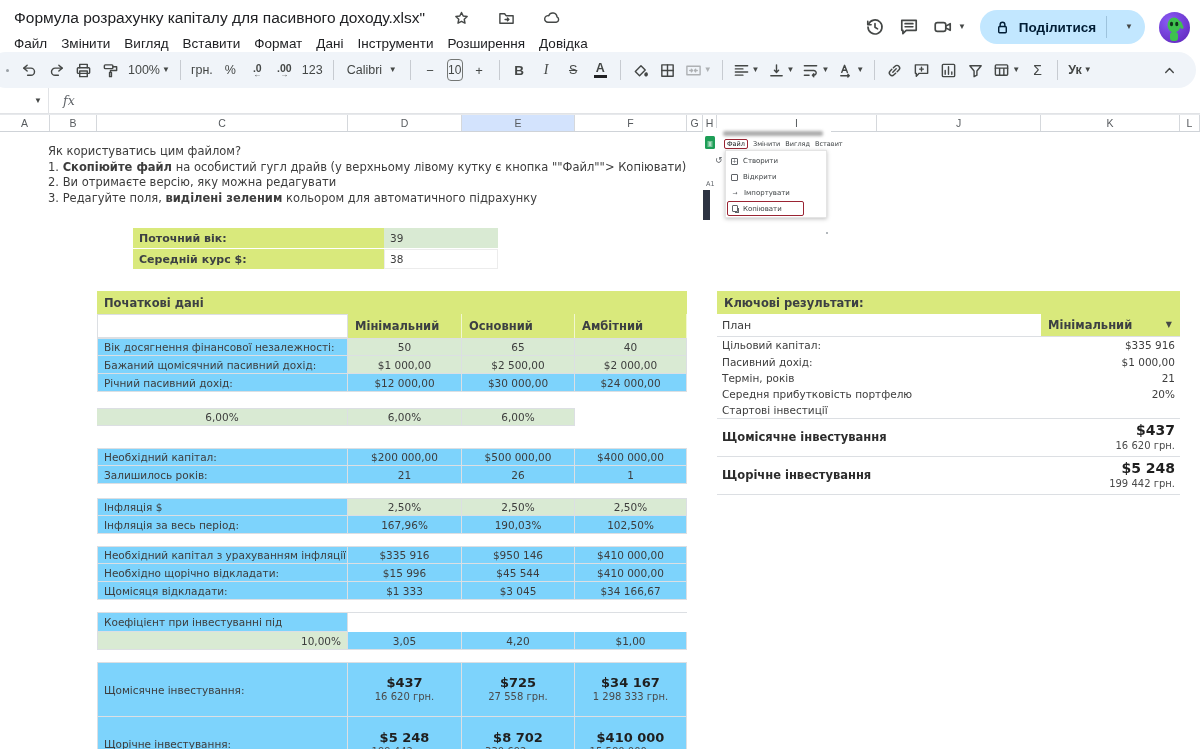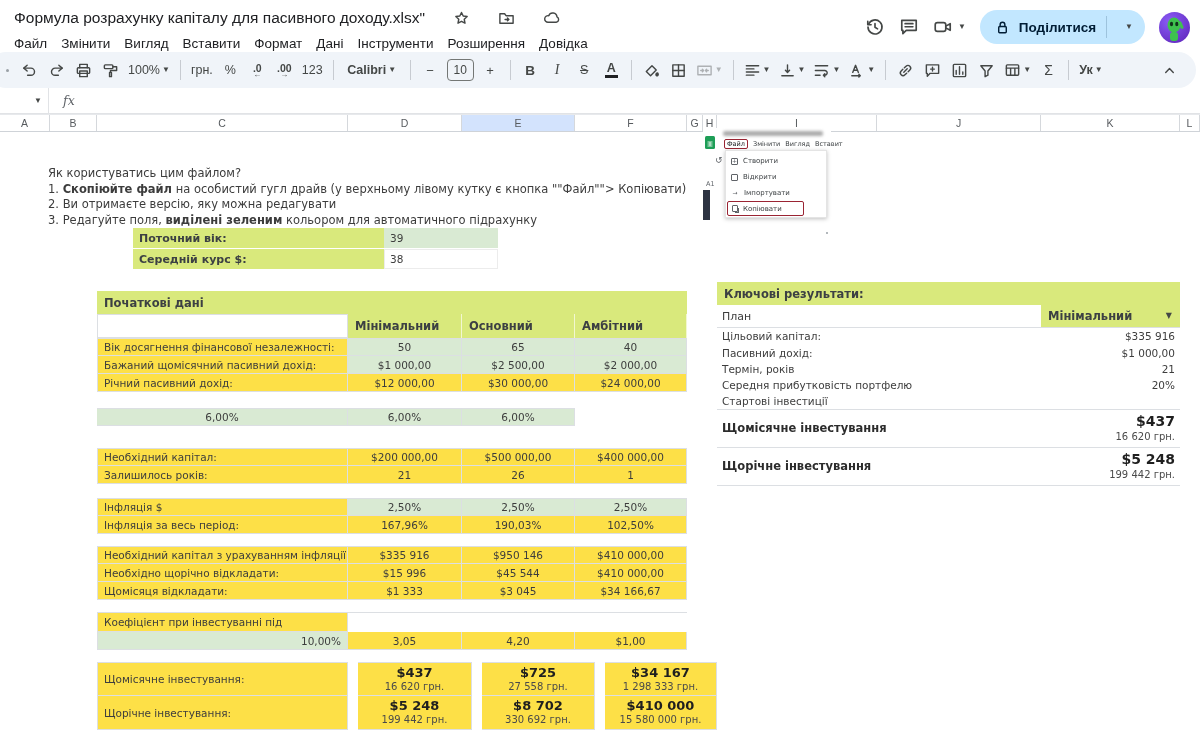--- a/index.html
+++ b/index.html
@@ -29,22 +29,22 @@
   .share-label{font-size:13.5px;font-weight:600;color:#001d35;}
   .share-div{width:1px;height:22px;background:#9dc3dd;margin:0 2px;}
   .share-caret{padding:0 8px;}
   .avatar{width:31px;height:31px;border-radius:50%;background:radial-gradient(circle at 35% 30%,#8b5cf6,#5b21b6);position:relative;overflow:hidden;}
   
   .toolbar{height:36px;margin:0 4px 0 -12px;background:#f0f4f9;border-radius:20px;display:flex;align-items:center;padding:0 14px 0 18px;gap:2px;}
   .tbtn{height:27px;min-width:25px;display:flex;align-items:center;justify-content:center;border-radius:4px;font-size:13px;color:#444746;gap:2px;padding:0 3px;}
   .tbtn .ic{width:17px;height:17px;}
   .tdiv{width:1px;height:20px;background:#c7cbd1;margin:0 5px;}
   .ttext{font-size:12.5px;color:#444746;}
-  .fontname{min-width:62px;padding:0 6px;font-weight:bold;}
-  .sizebox{width:27px;height:22px;border:1px solid #747775;border-radius:4px;display:flex;align-items:center;justify-content:center;font-size:12px;color:#444746;margin:0 2px;}
+  .fontname{min-width:62px;justify-content:space-between;padding:0 6px;}
+  .sizebox{width:16px;height:22px;border:1px solid #747775;border-radius:4px;display:flex;align-items:center;justify-content:center;font-size:12px;color:#444746;margin:0 2px;}
   .bld{font-weight:700;font-size:13.5px;}
   .itl{font-style:italic;font-family:"Liberation Serif",serif;font-size:14px;}
   .stk{text-decoration:line-through;font-size:12.5px;}
   .tcolor{display:flex;flex-direction:column;align-items:center;line-height:1;font-size:12.5px;font-weight:600;}
   .tcolor .bar{width:13px;height:3px;background:#202124;margin-top:1px;}
   .dec{display:flex;flex-direction:column;align-items:center;line-height:1;font-size:10.5px;font-weight:600;}
   .dec small{font-size:8px;line-height:4px;}
   .grayed{opacity:.38;}
   .spacer{flex:1;}
   .dot-cut{width:3px;height:3px;border-radius:50%;background:#9aa0a6;margin-right:6px;}
@@ -53,49 +53,49 @@
   .name-box{width:48px;display:flex;justify-content:flex-end;align-items:center;padding-right:6px;height:100%;}
   .fb-div{width:1px;height:100%;background:#e1e3e6;}
   .fx{font-family:"DejaVu Serif",serif;font-style:italic;font-size:12.5px;color:#5f6368;margin-left:14px;}
   
   .col-headers{height:18px;display:flex;border-bottom:1px solid #cfd3d8;border-top:1px solid #e7e9ec;}
   .col-h{border-right:1px solid #d5d8dc;display:flex;align-items:center;justify-content:center;font-size:10.5px;color:#575b5f;background:#fff;overflow:visible;}
   .col-h.sel{background:var(--selcol);}
   
   .sheet{position:relative;width:1200px;height:617px;background:#fff;
     font-family:"DejaVu Sans",sans-serif;color:var(--txt);}
-  .instructions{position:absolute;left:48px;top:34px;font-size:11.5px;line-height:15.5px;color:#3c3c3c;}
+  .instructions{position:absolute;left:48px;top:12px;font-size:11.5px;line-height:15.5px;color:#3c3c3c;}
   .instr-line strong{font-weight:700;}
   
   .inputs{position:absolute;left:97px;top:96px;width:365px;}
   .inp-row{display:grid;grid-template-columns:251px 114px;height:20px;margin-bottom:1px;padding-left:36px;}
   .inp-label{background:var(--yellow);font-weight:700;font-size:11px;color:#3c4043;display:flex;align-items:center;padding:0 6px;}
   .inp-val{font-size:10.5px;display:flex;align-items:center;padding:0 5px;border:1px solid #ececec;}
   .inp-val.green{background:var(--green);border-color:var(--green);}
   
   .main-table{position:absolute;left:97px;top:159px;width:590px;}
   .yellow-head{background:var(--yellow);font-weight:700;font-size:11.5px;color:#3c4043;display:flex;align-items:center;padding:0 7px;height:23px;}
   .mt-colheads{display:grid;grid-template-columns:251px 114px 113px 112px;height:24px;}
   .mt-colheads .lbl{border:1px solid var(--grid);}
   .mt-colheads .yh{background:var(--yellow);font-weight:700;font-size:11.5px;color:#3c4043;display:flex;align-items:center;padding:0 7px;border-right:1px solid rgba(255,255,255,.65);}
   .mt-row{display:grid;grid-template-columns:251px 114px 113px 112px;height:18px;}
-  .mt-cell{border-right:1px solid var(--grid);border-bottom:1px solid var(--grid);background:#fde047;
+  .mt-cell{border-right:1px solid var(--grid);border-bottom:1px solid var(--grid);background:#7dd3fc;
     font-size:10.5px;color:#3d3d3d;display:flex;align-items:center;justify-content:center;overflow:hidden;white-space:nowrap;}
   .mt-cell.label{justify-content:flex-start;padding:0 6px;border-left:1px solid var(--grid);}
   .sec .mt-row:first-child .mt-cell{border-top:1px solid var(--grid);}
   .mt-cell.green{background:var(--green);}
   .mt-cell.empty{border:none;background:transparent;}
-  .mt-row.tall{height:34px;gap:10px;}
+  .mt-row.tall{height:55px;}
   .mt-row.coef1{height:20px;}
   .mt-cell.rate{justify-content:flex-end;font-weight:400;padding-left:42px;}
   .stack{display:flex;flex-direction:column;align-items:center;justify-content:center;line-height:1.25;}
   .usd{font-weight:700;font-size:13px;color:#1f1f1f;}
   .uah{font-size:10px;color:#4a4a4a;}
   
-  .key-results{position:absolute;left:717px;top:150px;width:463px;}
+  .key-results{position:absolute;left:717px;top:159px;width:463px;}
   .kr-plan{display:grid;grid-template-columns:324px 139px;height:23px;border-bottom:1px solid var(--grid);}
   .kr-plan .pl{font-size:11px;display:flex;align-items:center;padding:0 5px;}
   .kr-plan .pv{background:var(--yellow);font-weight:700;font-size:11.5px;color:#3c4043;display:flex;align-items:center;justify-content:space-between;padding:0 8px 0 7px;}
   .kr-row{display:grid;grid-template-columns:324px 139px;height:16.4px;}
   .kr-row .l{font-size:10.5px;display:flex;align-items:center;padding:0 5px;white-space:nowrap;}
   .kr-row .v{font-size:10.5px;display:flex;align-items:center;justify-content:flex-end;padding:0 5px;}
   .kr-row.bline{border-bottom:1px solid var(--grid);}
   .kr-inv{display:grid;grid-template-columns:324px 139px;height:38px;border-bottom:1px solid var(--grid);}
   .kr-inv .l{font-weight:700;font-size:11.5px;color:#2c2c2c;display:flex;align-items:center;padding:0 5px;}
   .kr-inv .v{display:flex;flex-direction:column;align-items:flex-end;justify-content:center;padding:0 5px;line-height:1.25;}

